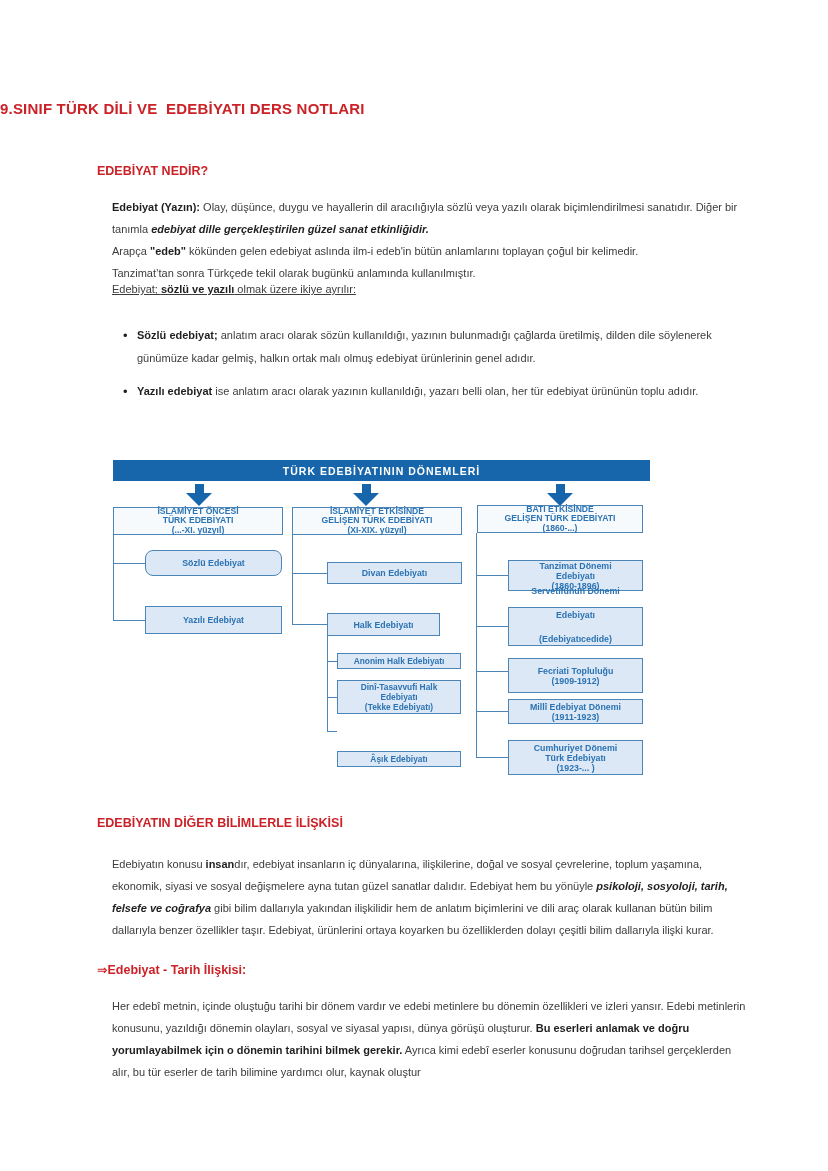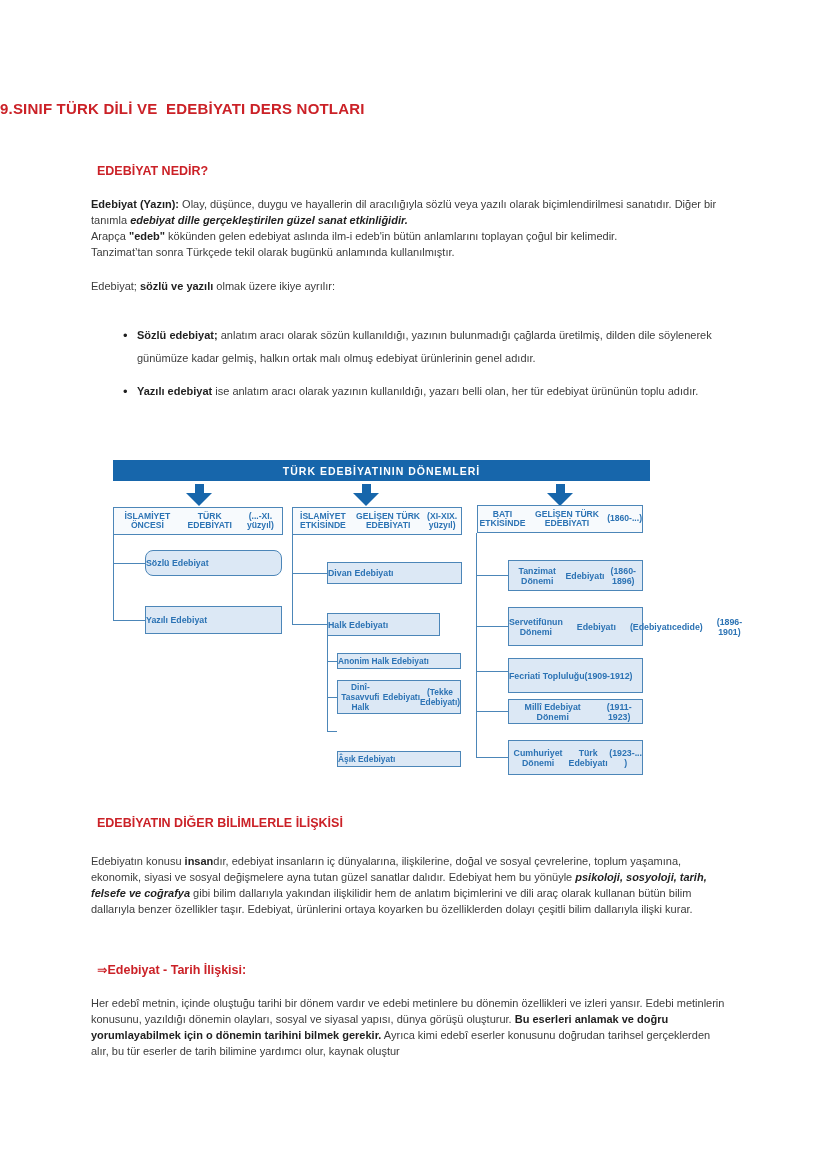--- a/index.html
+++ b/index.html
@@ -2,57 +2,57 @@
 <html lang="tr"><head>
 <meta charset="utf-8">
 <style>
   html,body{margin:0;padding:0;background:#ffffff;}
   .page{position:relative;width:828px;height:1171px;background:#ffffff;overflow:hidden;
         font-family:"Liberation Sans","DejaVu Sans",sans-serif;color:#3c3c3c;}
   .abs{position:absolute;}
   .doc-title{left:0;top:100px;width:828px;font-size:15px;font-weight:bold;
              color:#cb2127;white-space:pre-wrap;letter-spacing:.2px;}
   .red-head{left:97px;width:640px;font-size:12.5px;font-weight:bold;color:#cb2127;}
-  .para{left:91px;width:637px;font-size:11px;line-height:16px;text-align:left;}
+  .para{left:112px;width:637px;font-size:11px;line-height:22px;text-align:left;}
   .b{font-weight:bold;color:#1f1f1f;}
   .bi{font-weight:bold;font-style:italic;color:#1f1f1f;}
   .bullets{left:97px;top:324px;width:630px;list-style:none;margin:0;padding:0;}
   .bullets li{position:relative;padding-left:40px;font-size:11px;line-height:23px;margin-bottom:10px;}
   .bullets .dot{position:absolute;left:26px;top:0;font-size:13px;color:#1f1f1f;}
   
   .diagram{left:113px;top:460px;width:537px;height:322px;}
   .bar{position:absolute;left:0;top:0;width:537px;height:21px;background:#1766ab;
        color:#ffffff;font-size:10.5px;font-weight:bold;letter-spacing:1px;
        display:flex;align-items:center;justify-content:center;}
   .arrow{position:absolute;top:24px;width:26px;height:22px;}
   .arrow .stem{width:9px;height:9px;background:#1766ab;margin:0 auto;}
   .arrow .head{width:0;height:0;margin:0 auto;border-left:13px solid transparent;
                border-right:13px solid transparent;border-top:13px solid #1766ab;}
   .dbox{position:absolute;box-sizing:border-box;border:1.5px solid #4c86b8;
-        display:flex;flex-direction:row;align-items:center;
+        display:flex;flex-direction:column;align-items:center;justify-content:center;
         text-align:center;color:#2c73b4;font-weight:bold;}
   .dbox span{display:block;}
   .hbox{background:#f7fafd;font-size:8.6px;line-height:9.5px;}
   .ibox{background:#dce8f5;font-size:8.8px;line-height:10px;}
   .sbox{background:#dce8f5;font-size:8.4px;line-height:10px;}
   .vline{position:absolute;border-left:1.5px solid #4c86b8;width:0;}
   .hline{position:absolute;border-top:1.5px solid #4c86b8;height:0;}
 </style>
 </head>
 <body>
 
 <div class="page">
 
   <div class="abs doc-title">9.SINIF TÜRK DİLİ VE  EDEBİYATI DERS NOTLARI</div>
 
   <div class="abs red-head" style="top:164px;">EDEBİYAT NEDİR?</div>
 
   <div class="abs para" style="top:196px;"><span class="b">Edebiyat (Yazın): </span><span>Olay, düşünce, duygu ve hayallerin dil aracılığıyla sözlü veya yazılı olarak biçimlendirilmesi sanatıdır. Diğer bir tanımla </span><span class="bi">edebiyat dille gerçekleştirilen güzel sanat etkinliğidir.</span><br><span>Arapça </span><span class="b">"edeb"</span><span> kökünden gelen edebiyat aslında ilm-i edeb'in bütün anlamlarını toplayan çoğul bir kelimedir.</span><br><span>Tanzimat’tan sonra Türkçede tekil olarak bugünkü anlamında kullanılmıştır.</span></div>
 
-  <div class="abs para" style="top:278px;"><span>Edebiyat; </span><span class="b">sözlü ve yazılı</span><span> olmak üzere ikiye ayrılır:</span></div>
+  <div class="abs para" style="top:278px;text-decoration:underline;"><span>Edebiyat; </span><span class="b">sözlü ve yazılı</span><span> olmak üzere ikiye ayrılır:</span></div>
 
   <ul class="abs bullets">
     <li><span class="dot">•</span><span class="b">Sözlü edebiyat;</span><span> anlatım aracı olarak sözün kullanıldığı, yazının bulunmadığı çağlarda üretilmiş, dilden dile söylenerek günümüze kadar gelmiş, halkın ortak malı olmuş edebiyat ürünlerinin genel adıdır.</span></li>
     <li><span class="dot">•</span><span class="b">Yazılı edebiyat</span><span> ise anlatım aracı olarak yazının kullanıldığı, yazarı belli olan, her tür edebiyat ürününün toplu adıdır.</span></li>
   </ul>
 
   <div class="abs diagram">
 
     <div class="bar">TÜRK EDEBİYATININ DÖNEMLERİ</div>
 

